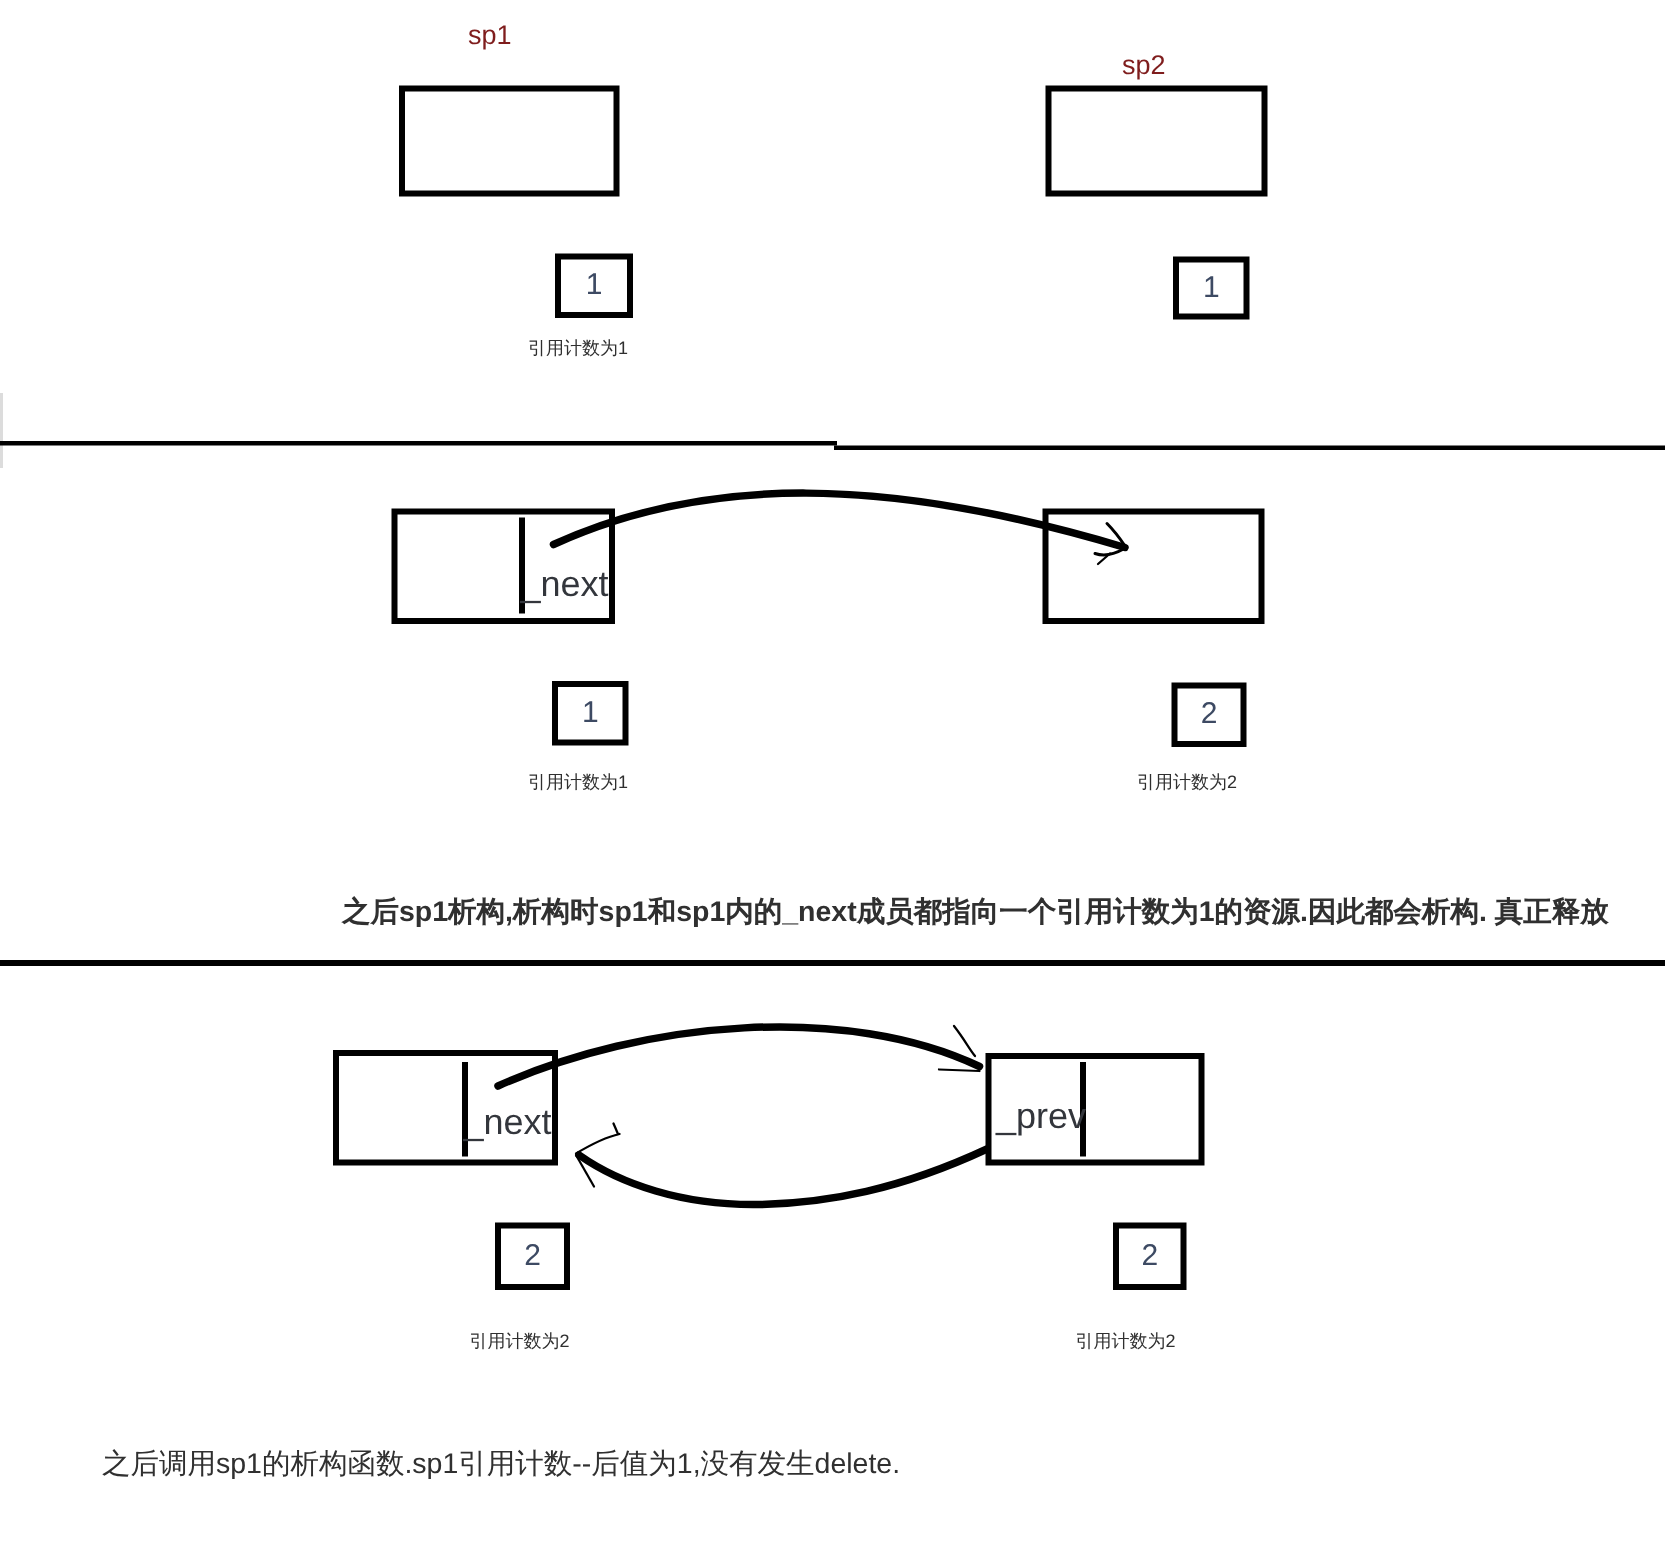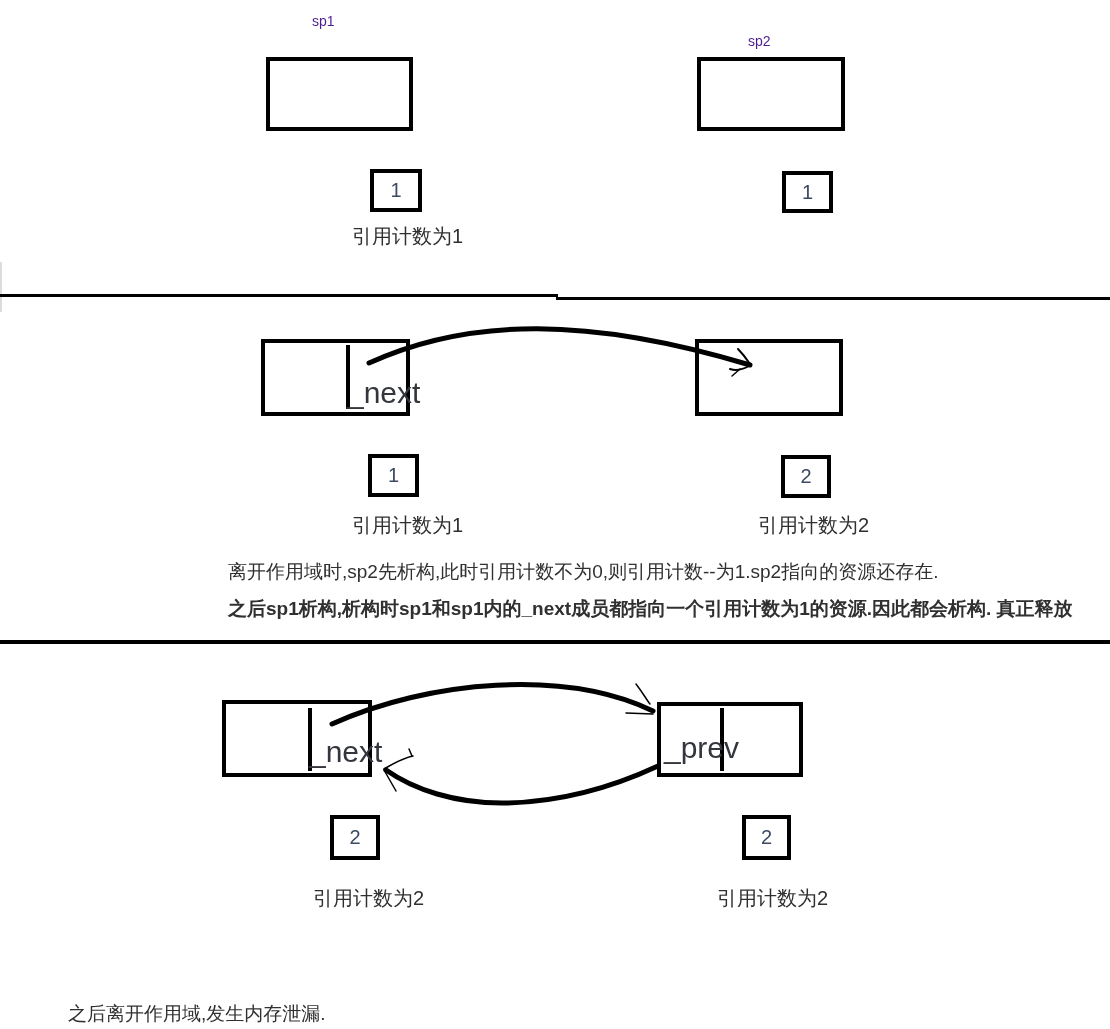--- a/index.html
+++ b/index.html
@@ -10,29 +10,29 @@
   .box {
     position:absolute; border:4px solid #000; box-sizing:border-box; background:transparent;
   }
   .vdiv { position:absolute; width:4px; background:#000; }
   .count {
     position:absolute; border:4px solid #000; box-sizing:border-box;
     display:flex; align-items:center; justify-content:center;
     font-size:20px; color:#3d4a63; background:transparent;
   }
   .caption {
-    position:absolute; font-size:20px; color:#2f2f2f; white-space:nowrap; line-height:1;
+    position:absolute; font-size:12px; color:#2f2f2f; white-space:nowrap; line-height:1;
   }
   .note {
     position:absolute; font-size:19px; color:#303030; white-space:nowrap; line-height:1;
   }
   .member {
-    position:absolute; font-size:30px; color:#33363c; white-space:nowrap; line-height:1;
+    position:absolute; font-size:24px; color:#33363c; white-space:nowrap; line-height:1;
   }
-  .sp-label { position:absolute; font-size:14px; color:#4c1d95; line-height:1; }
+  .sp-label { position:absolute; font-size:18px; color:#7f1d1d; line-height:1; }
   .divider { position:absolute; background:#000; }
   .edge-mark { position:absolute; background:#dcdcdc; }
   .arrow-layer {
     position:absolute; left:0; top:0; width:1110px; height:1029px; pointer-events:none;
   }
 </style>
 </head>
 <body>
 
 <div class="canvas">
@@ -65,21 +65,20 @@
 
   <div class="count" style="left:368px; top:454px; width:51px; height:43px;">
     <span>1</span>
   </div>
   <div class="count" style="left:781px; top:455px; width:50px; height:43px;">
     <span>2</span>
   </div>
   <div class="caption" style="left:352px; top:515px;">引用计数为1</div>
   <div class="caption" style="left:758px; top:515px;">引用计数为2</div>
 
-  <div class="note" style="left:228px; top:562px;">离开作用域时,sp2先析构,此时引用计数不为0,则引用计数--为1.sp2指向的资源还存在.</div>
   <div class="note" style="left:228px; top:599px;font-weight:bold;">之后sp1析构,析构时sp1和sp1内的_next成员都指向一个引用计数为1的资源.因此都会析构. 真正释放</div>
 
   <div class="divider" style="left:0; top:640px; width:1110px; height:4px;"></div>
 
   <div class="box" style="left:222px; top:700px; width:150px; height:77px;">
     <div class="vdiv" style="left:82px; top:4px; height:63px;"></div>
   </div>
   <div class="member" style="left:309px; top:737px;">_next</div>
 
   <div class="box" style="left:657px; top:702px; width:146px; height:75px;">
@@ -89,21 +88,21 @@
 
   <div class="count" style="left:330px; top:815px; width:50px; height:45px;">
     <span>2</span>
   </div>
   <div class="count" style="left:742px; top:815px; width:49px; height:45px;">
     <span>2</span>
   </div>
   <div class="caption" style="left:313px; top:888px;">引用计数为2</div>
   <div class="caption" style="left:717px; top:888px;">引用计数为2</div>
 
-  <div class="note" style="left:68px; top:1004px;">之后离开作用域,发生内存泄漏.</div>
+  <div class="note" style="left:68px; top:967px;">之后调用sp1的析构函数.sp1引用计数--后值为1,没有发生delete.</div>
 
   <svg class="arrow-layer" viewBox="0 0 1110 1029" xmlns="http://www.w3.org/2000/svg">
 
     <path d="M 369 363 C 470 317, 590 317, 750 365" fill="none" stroke="#000" stroke-width="5" stroke-linecap="round"></path>
     <path d="M 750 364 C 746 358, 742 353, 738 349" fill="none" stroke="#000" stroke-width="2" stroke-linecap="round"></path>
     <path d="M 749 366 C 742 370, 736 371, 730 369" fill="none" stroke="#000" stroke-width="2" stroke-linecap="round"></path>
     <path d="M 740 369 L 732 376" fill="none" stroke="#000" stroke-width="1.5" stroke-linecap="round"></path>
 
     <path d="M 332 724 C 430 680, 565 669, 653 711" fill="none" stroke="#000" stroke-width="5" stroke-linecap="round"></path>
     <path d="M 650 704 C 646 699, 643 693, 636 684" fill="none" stroke="#000" stroke-width="1.5" stroke-linecap="round"></path>

